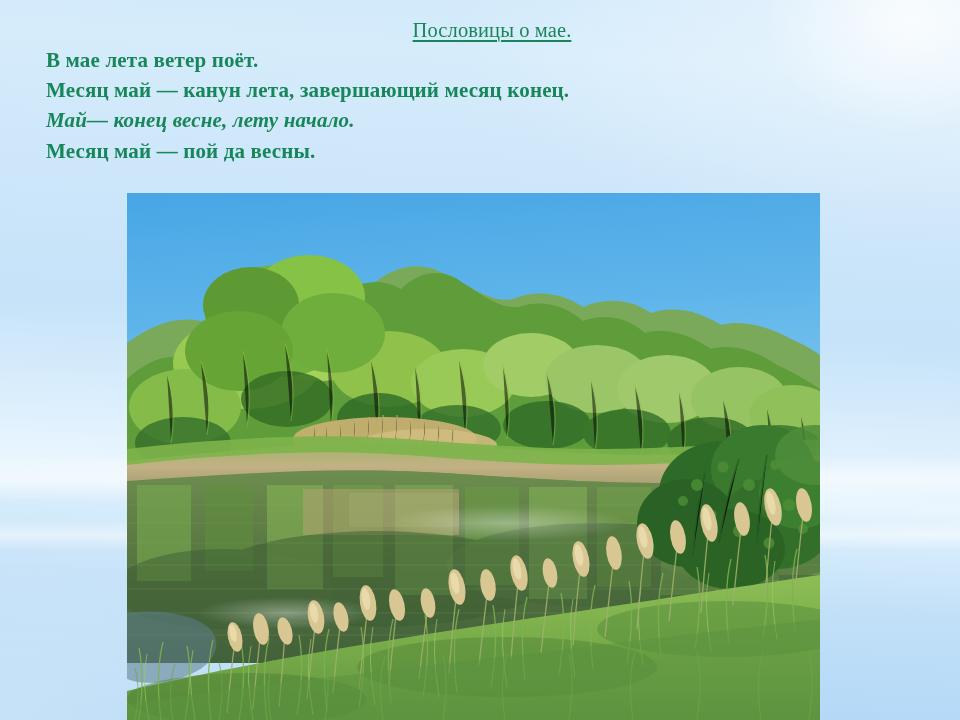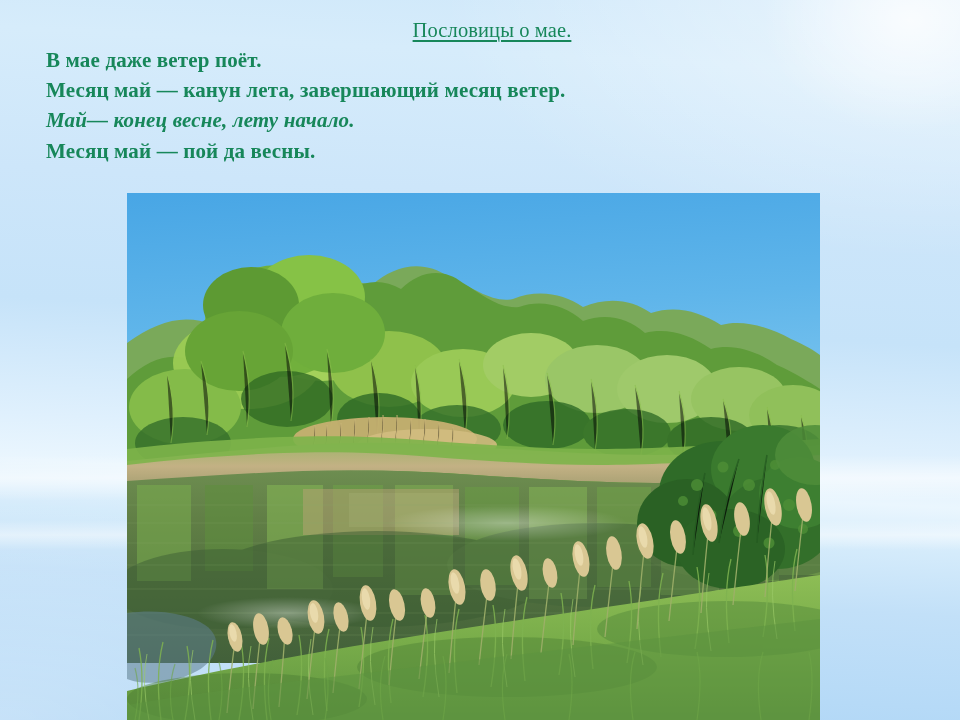--- a/index.html
+++ b/index.html
@@ -114,22 +114,22 @@
   <div class="corner-glow"></div>
   <div class="band band-1"></div>
   <div class="band band-2"></div>
 
   <div id="text-block">
 
     <div id="slide-title">
       <span class="u">Пословицы о мае.</span>
     </div>
 
-    <div class="proverb" id="proverb-0">В мае даже ветер поёт.</div>
-    <div class="proverb" id="proverb-1">Месяц май — канун лета, завершающий месяц ветер.</div>
+    <div class="proverb" id="proverb-0">В мае лета ветер поёт.</div>
+    <div class="proverb" id="proverb-1">Месяц май — канун лета, завершающий месяц конец.</div>
     <div class="proverb" id="proverb-2">Май— конец весне, лету начало.</div>
     <div class="proverb" id="proverb-3">Месяц май — пой да весны.</div>
 
   </div>
 
   <div id="photo">
     <svg width="693" height="527" viewBox="0 0 693 527" xmlns="http://www.w3.org/2000/svg">
       <defs>
         <linearGradient id="skyG" x1="0" y1="0" x2="0.15" y2="1">
           <stop offset="0%" stop-color="#48a6e5"></stop>

